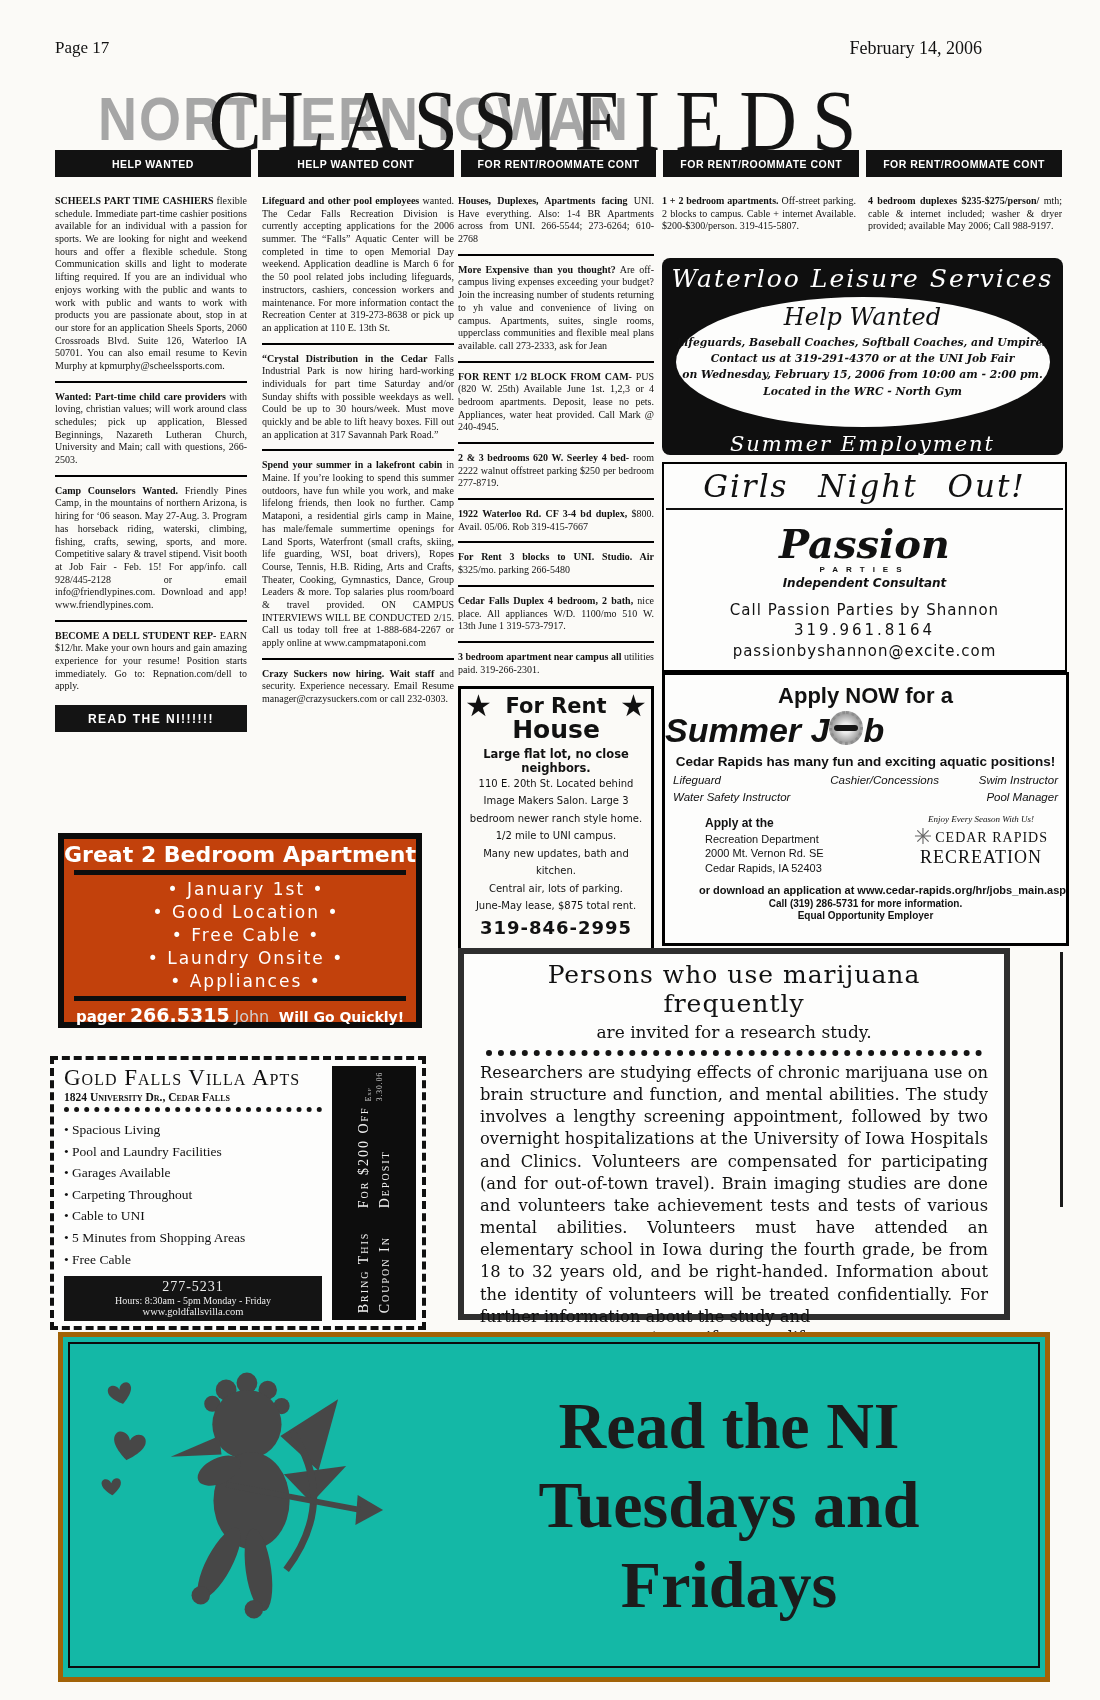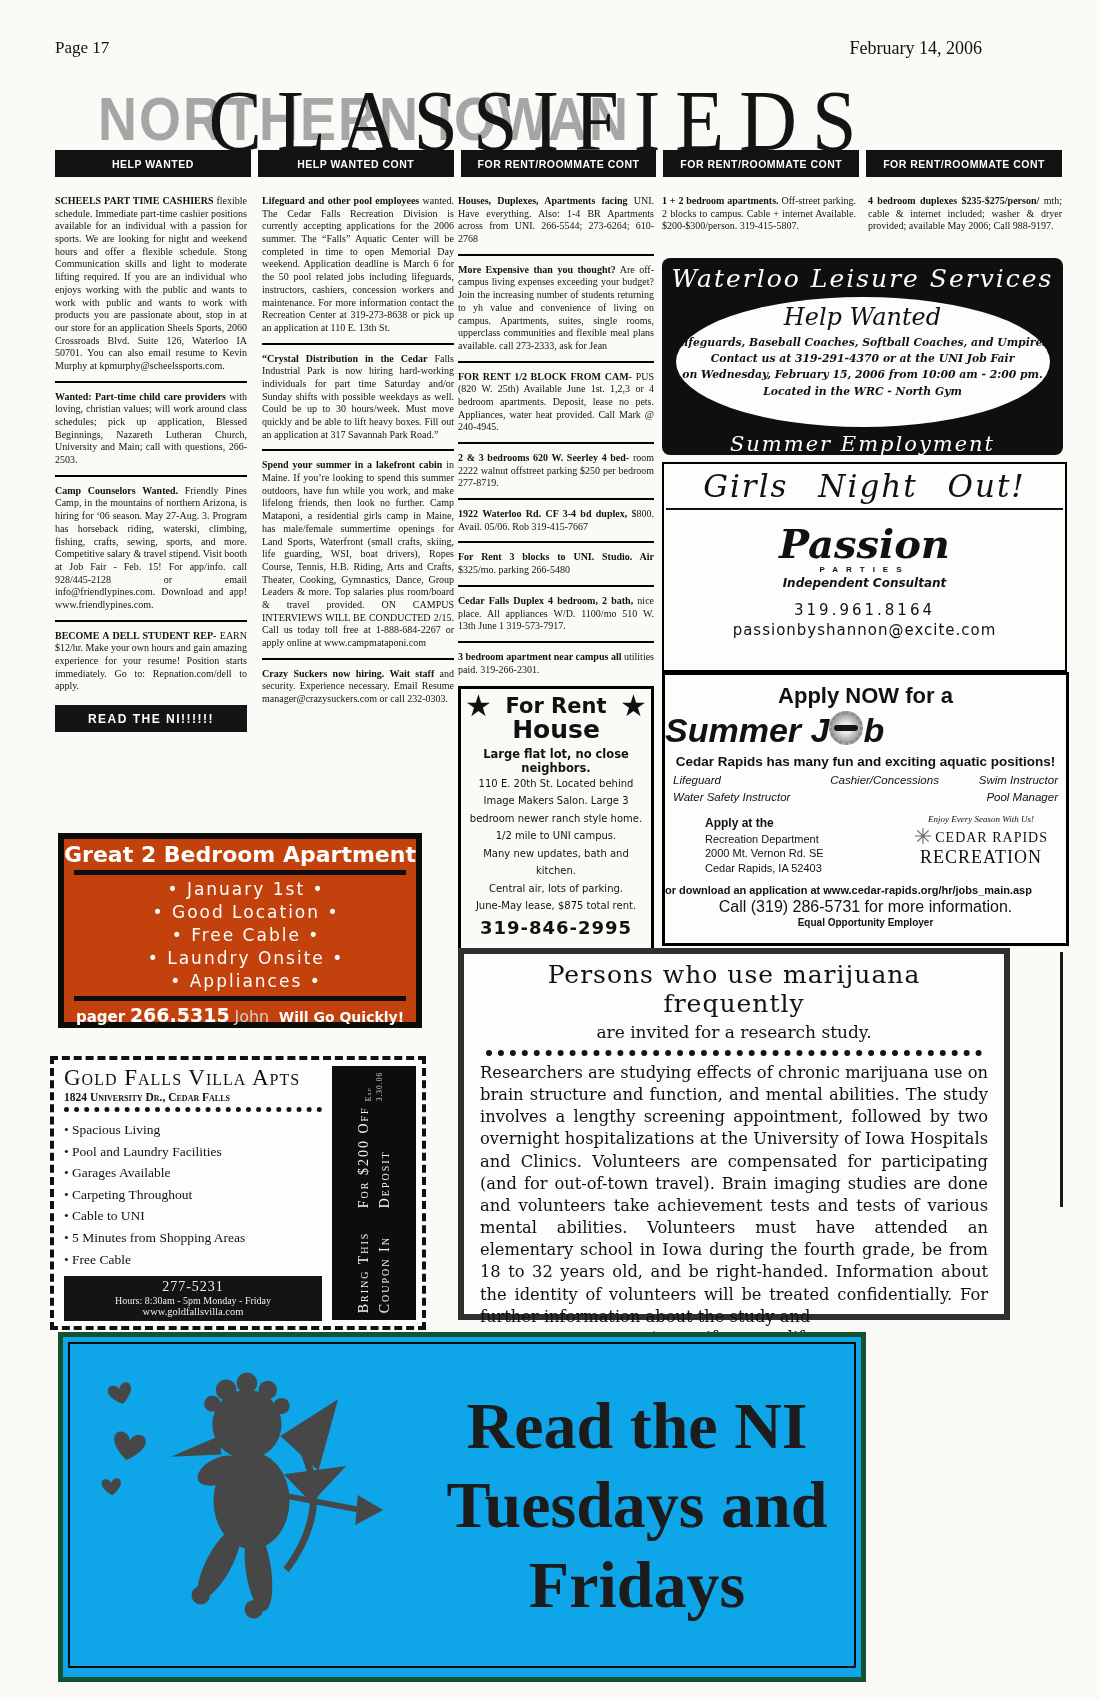--- a/index.html
+++ b/index.html
@@ -75,22 +75,22 @@
           padding:3px 8px 0;line-height:1.45;}
   .sj-pos .pc{text-align:left;} .sj-pos .pm{text-align:center;} .sj-pos .pr{text-align:right;}
   .sj-low{display:flex;justify-content:space-between;padding:10px 18px 0 40px;}
   .sj-apply{font-size:11px;line-height:1.35;}
   .sj-apply .b{font-weight:bold;font-size:12px;}
   .sj-logo{text-align:center;font-family:"Liberation Serif",serif;line-height:1.05;}
   .sj-tag{font-style:italic;font-size:9px;}
   .sj-cr1{font-size:14px;letter-spacing:1px;}
   .sj-cr2{font-size:18px;letter-spacing:1px;}
   .flake{color:#666;font-size:22px;vertical-align:-2px;margin-right:2px;}
-  .sj-dl{text-align:left;font-weight:bold;font-size:11px;margin-top:8px;}
-  .sj-call{text-align:center;font-weight:normal;font-size:16px;margin-top:2px;}
+  .sj-dl{text-align:right;font-weight:bold;font-size:11px;margin-top:8px;}
+  .sj-call{text-align:center;font-weight:bold;font-size:10px;margin-top:2px;}
   .sj-eoe{text-align:center;font-weight:bold;font-size:10px;margin-top:1px;}
   
   .g2b{position:absolute;left:58px;top:833px;width:352px;height:183px;background:#c2410c;
        border:6px solid #0c0c0c;z-index:3;text-align:center;color:#fff;
        font-family:"DejaVu Sans",sans-serif;}
   .g2b-title{font-weight:bold;font-size:22px;padding-top:3px;letter-spacing:0px;}
   .g2b-rule{height:5px;background:#0e0e0e;margin:3px 10px;}
   .g2b-li{font-size:17px;letter-spacing:2px;line-height:1.35;padding-left:12px;}
   .g2b-li::before{content:"• ";} .g2b-li::after{content:" •";}
   .g2b-foot{margin-top:2px;font-size:15px;}
@@ -118,22 +118,22 @@
       border:6px solid #2f2f2f;z-index:3;padding:6px 16px;box-sizing:border-box;
       font-family:"DejaVu Serif",serif;}
   .mj-title{text-align:center;font-size:25px;letter-spacing:1px;}
   .mj-sub{text-align:center;font-size:17px;margin-top:4px;}
   .mj-dots{border-top:6px dotted #151515;margin:8px 6px 6px;}
   .mj-body{font-size:16.3px;line-height:1.36;text-align:justify;}
   .mj-c1{text-align:center;font-size:16.3px;}
   .mj-c2{text-align:center;font-size:16.5px;letter-spacing:2px;}
   .vrule{position:absolute;left:1060px;top:952px;width:3px;height:255px;background:#1a1a1a;z-index:2;}
   
-  .rni{position:absolute;left:58px;top:1332px;width:808px;height:350px;background:#0ea5e9;
-       border:5px solid #14532d;z-index:3;box-sizing:border-box;}
+  .rni{position:absolute;left:58px;top:1332px;width:992px;height:350px;background:#14b8a6;
+       border:5px solid #a16207;z-index:3;box-sizing:border-box;}
   .rni-inner{border:2px solid #0c0c0c;margin:5px;height:calc(100% - 14px);display:flex;
              align-items:center;box-sizing:border-box;}
   .rni-art{width:330px;padding-left:20px;}
   .rni-text{flex:1;text-align:center;font-weight:bold;font-size:66px;line-height:1.2;color:#1c1c1c;}
 </style>
 </head>
 <body>
 
 <div class="page">
 
@@ -227,20 +227,21 @@
     </div>
     <div class="wl-foot">Summer Employment</div>
   </div>
 
   <div class="girls">
     <div class="gn-title">Girls Night Out!</div>
     <div class="gn-logo">Passion</div>
     <div class="gn-parties">PARTIES</div>
     <div class="gn-consult">Independent Consultant</div>
     <div class="gn-contact">
+      <div class="gn-line">Call Passion Parties by Shannon</div>
       <div class="gn-line gn-phone">319.961.8164</div>
       <div class="gn-line">passionbyshannon@excite.com</div>
     </div>
   </div>
 
   <div class="sjob">
     <div class="sj-line1">Apply NOW for a</div>
     <div class="sj-line2"><span>Summer J</span><span class="sun"></span><span>b</span></div>
     <div class="sj-head">Cedar Rapids has many fun and exciting aquatic positions!</div>
     <div class="sj-pos">

